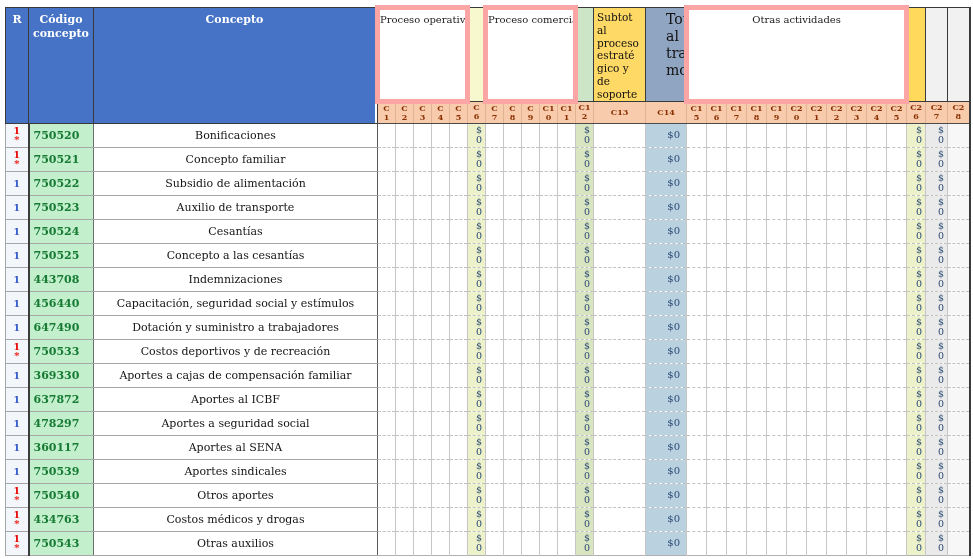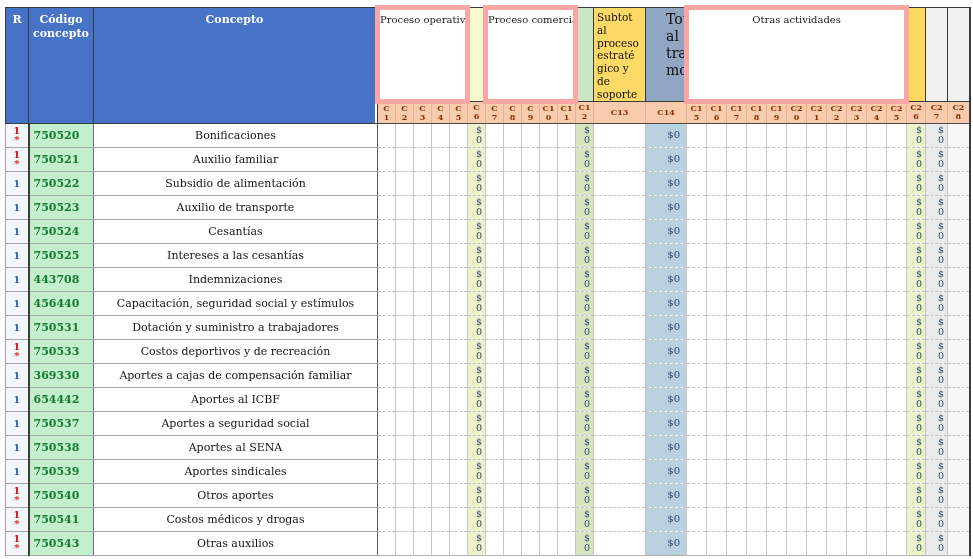--- a/index.html
+++ b/index.html
@@ -248,21 +248,21 @@
         <td class="dcell c26d">$
 0</td>
         <td class="dcell c27d">$
 0</td>
         <td class="dcell c28d"></td>
       </tr>
       <tr>
         <td class="rcell starred" style="white-space: pre-line;">1
 *</td>
         <td class="codecell">750521</td>
-        <td class="conceptcell">Auxilio familiar</td>
+        <td class="conceptcell">Concepto familiar</td>
         <td class="dcell"></td>
         <td class="dcell"></td>
         <td class="dcell"></td>
         <td class="dcell"></td>
         <td class="dcell"></td>
         <td class="dcell c6">$
 0</td>
         <td class="dcell"></td>
         <td class="dcell"></td>
         <td class="dcell"></td>
@@ -396,21 +396,21 @@
         <td class="dcell"></td>
         <td class="dcell c26d">$
 0</td>
         <td class="dcell c27d">$
 0</td>
         <td class="dcell c28d"></td>
       </tr>
       <tr>
         <td class="rcell" style="white-space: pre-line;">1</td>
         <td class="codecell">750525</td>
-        <td class="conceptcell">Intereses a las cesantías</td>
+        <td class="conceptcell">Concepto a las cesantías</td>
         <td class="dcell"></td>
         <td class="dcell"></td>
         <td class="dcell"></td>
         <td class="dcell"></td>
         <td class="dcell"></td>
         <td class="dcell c6">$
 0</td>
         <td class="dcell"></td>
         <td class="dcell"></td>
         <td class="dcell"></td>
@@ -506,21 +506,21 @@
         <td class="dcell"></td>
         <td class="dcell"></td>
         <td class="dcell c26d">$
 0</td>
         <td class="dcell c27d">$
 0</td>
         <td class="dcell c28d"></td>
       </tr>
       <tr>
         <td class="rcell" style="white-space: pre-line;">1</td>
-        <td class="codecell">750531</td>
+        <td class="codecell">647490</td>
         <td class="conceptcell">Dotación y suministro a trabajadores</td>
         <td class="dcell"></td>
         <td class="dcell"></td>
         <td class="dcell"></td>
         <td class="dcell"></td>
         <td class="dcell"></td>
         <td class="dcell c6">$
 0</td>
         <td class="dcell"></td>
         <td class="dcell"></td>
@@ -618,21 +618,21 @@
         <td class="dcell"></td>
         <td class="dcell"></td>
         <td class="dcell c26d">$
 0</td>
         <td class="dcell c27d">$
 0</td>
         <td class="dcell c28d"></td>
       </tr>
       <tr>
         <td class="rcell" style="white-space: pre-line;">1</td>
-        <td class="codecell">654442</td>
+        <td class="codecell">637872</td>
         <td class="conceptcell">Aportes al ICBF</td>
         <td class="dcell"></td>
         <td class="dcell"></td>
         <td class="dcell"></td>
         <td class="dcell"></td>
         <td class="dcell"></td>
         <td class="dcell c6">$
 0</td>
         <td class="dcell"></td>
         <td class="dcell"></td>
@@ -655,21 +655,21 @@
         <td class="dcell"></td>
         <td class="dcell"></td>
         <td class="dcell c26d">$
 0</td>
         <td class="dcell c27d">$
 0</td>
         <td class="dcell c28d"></td>
       </tr>
       <tr>
         <td class="rcell" style="white-space: pre-line;">1</td>
-        <td class="codecell">750537</td>
+        <td class="codecell">478297</td>
         <td class="conceptcell">Aportes a seguridad social</td>
         <td class="dcell"></td>
         <td class="dcell"></td>
         <td class="dcell"></td>
         <td class="dcell"></td>
         <td class="dcell"></td>
         <td class="dcell c6">$
 0</td>
         <td class="dcell"></td>
         <td class="dcell"></td>
@@ -692,21 +692,21 @@
         <td class="dcell"></td>
         <td class="dcell"></td>
         <td class="dcell c26d">$
 0</td>
         <td class="dcell c27d">$
 0</td>
         <td class="dcell c28d"></td>
       </tr>
       <tr>
         <td class="rcell" style="white-space: pre-line;">1</td>
-        <td class="codecell">750538</td>
+        <td class="codecell">360117</td>
         <td class="conceptcell">Aportes al SENA</td>
         <td class="dcell"></td>
         <td class="dcell"></td>
         <td class="dcell"></td>
         <td class="dcell"></td>
         <td class="dcell"></td>
         <td class="dcell c6">$
 0</td>
         <td class="dcell"></td>
         <td class="dcell"></td>
@@ -805,21 +805,21 @@
         <td class="dcell"></td>
         <td class="dcell c26d">$
 0</td>
         <td class="dcell c27d">$
 0</td>
         <td class="dcell c28d"></td>
       </tr>
       <tr>
         <td class="rcell starred" style="white-space: pre-line;">1
 *</td>
-        <td class="codecell">750541</td>
+        <td class="codecell">434763</td>
         <td class="conceptcell">Costos médicos y drogas</td>
         <td class="dcell"></td>
         <td class="dcell"></td>
         <td class="dcell"></td>
         <td class="dcell"></td>
         <td class="dcell"></td>
         <td class="dcell c6">$
 0</td>
         <td class="dcell"></td>
         <td class="dcell"></td>

